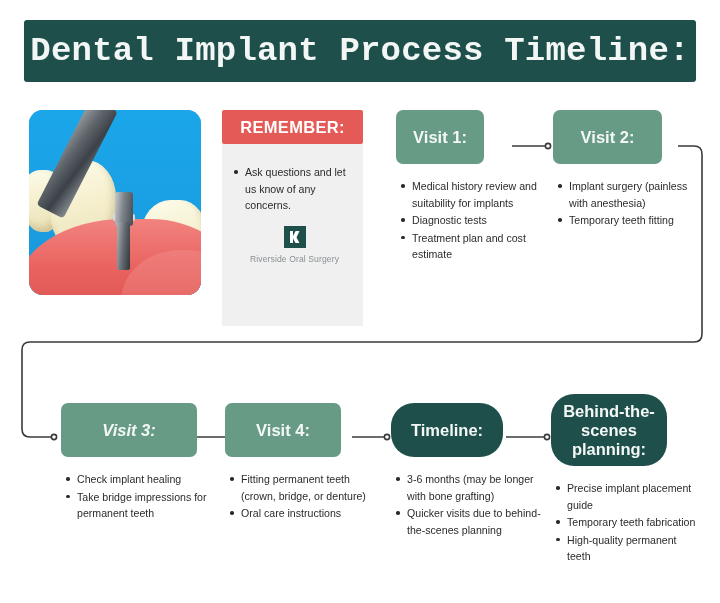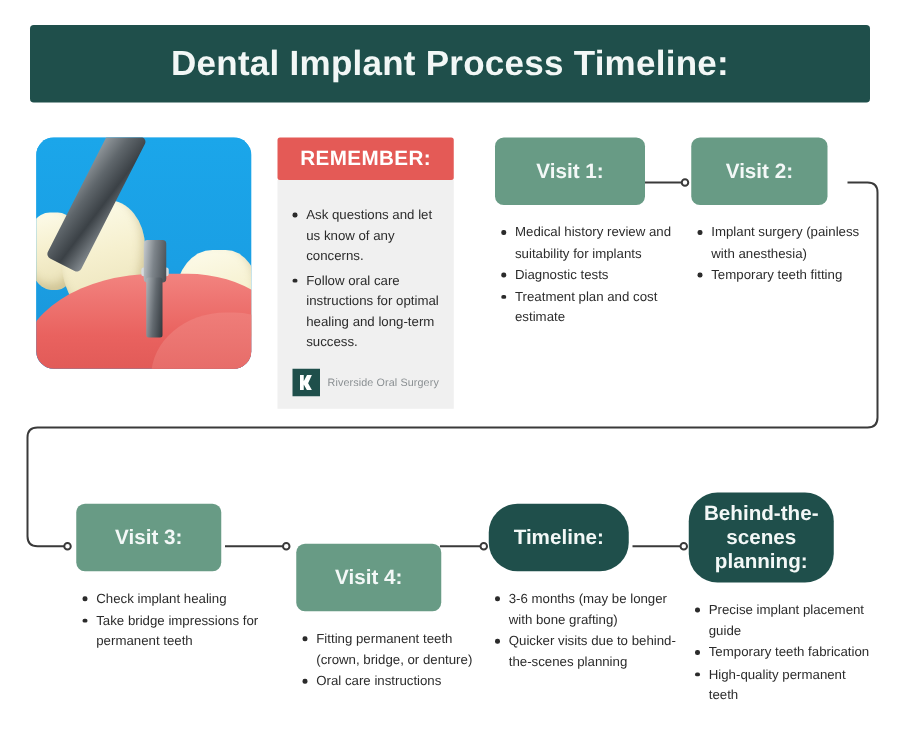--- a/index.html
+++ b/index.html
@@ -24,24 +24,25 @@
     width: 672px;
     height: 62px;
     background: #1f4f4b;
     border-radius: 3px;
     display: flex;
     align-items: center;
     justify-content: center;
   }
   .header-title {
     color: #f2f7f6;
-    font-size: 28px;
+    font-size: 34px;
     font-weight: 600;
     letter-spacing: .2px;
     white-space: nowrap;
+    font-family: Liberation Mono, monospace;
   }
 
   
   .connectors {
     position: absolute;
     left: 0; top: 0;
     width: 720px; height: 603px;
     pointer-events: none;
   }
 
@@ -170,20 +171,21 @@
     width: 3.5px; height: 3.5px;
     background: #2b2b2b;
     border-radius: 50%;
   }
   .logo-row {
     display: flex;
     align-items: center;
     gap: 6px;
     margin-top: 12px;
     padding-left: 4px;
+    flex-direction: column;
   }
   .logo-mark {
     width: 22px; height: 22px;
     background: #1f4f4b;
     display: flex;
     align-items: center;
     justify-content: center;
     flex: none;
   }
   .logo-text {
@@ -228,26 +230,26 @@
     content: "";
     position: absolute;
     left: -11px; top: 6px;
     width: 3.5px; height: 3.5px;
     background: #2b2b2b;
     border-radius: 50%;
   }
 
   
   #node-visit1 { left: 396px; top: 110px; width: 146px; }
-  #node-visit1 .node-box { width: 120px; height: 54px; }
+  #node-visit1 .node-box { width: 88px; height: 54px; }
   #node-visit2 { left: 553px; top: 110px; width: 146px; }
   #node-visit2 .node-box { width: 109px; height: 54px; }
   #node-visit3 { left: 61px;  top: 403px; width: 152px; }
-  #node-visit3 .node-box { width: 116px; height: 54px; }
-  #node-visit4 { left: 237px; top: 403px; width: 152px; margin-top: 32px; }
+  #node-visit3 .node-box { width: 136px; height: 54px; font-style: italic; }
+  #node-visit4 { left: 225px; top: 403px; width: 152px; }
   #node-visit4 .node-box { width: 116px; height: 54px; }
   #node-timeline { left: 391px; top: 403px; width: 152px; }
   #node-timeline .node-box { width: 112px; height: 54px; }
   #node-behind { left: 551px; top: 394px; width: 150px; }
   #node-behind .node-box { width: 116px; height: 72px; }
 </style>
 </head>
 <body>
 
 <div class="header-bar">
@@ -285,21 +287,20 @@
   <div class="instr-tip"></div>
 </div>
 
 <div class="remember-panel">
   <div class="remember-head">
     <span class="remember-head-label">REMEMBER:</span>
   </div>
   <div class="remember-body">
     <ul>
       <li>Ask questions and let us know of any concerns.</li>
-      <li>Follow oral care instructions for optimal healing and long-term success.</li>
     </ul>
     <div class="logo-row">
       <span class="logo-mark">
         <svg width="16" height="16" viewBox="0 0 16 16" aria-hidden="true">
           <path d="M3 2 L3 14 L6 14 L6 9.5 L8.5 14 L12.5 14 L9.5 8.6 L12.5 2 L8.6 2 L6 7 L6 2 Z" fill="#ffffff"></path>
         </svg>
       </span>
       <span class="logo-text">Riverside Oral Surgery</span>
     </div>
   </div>

